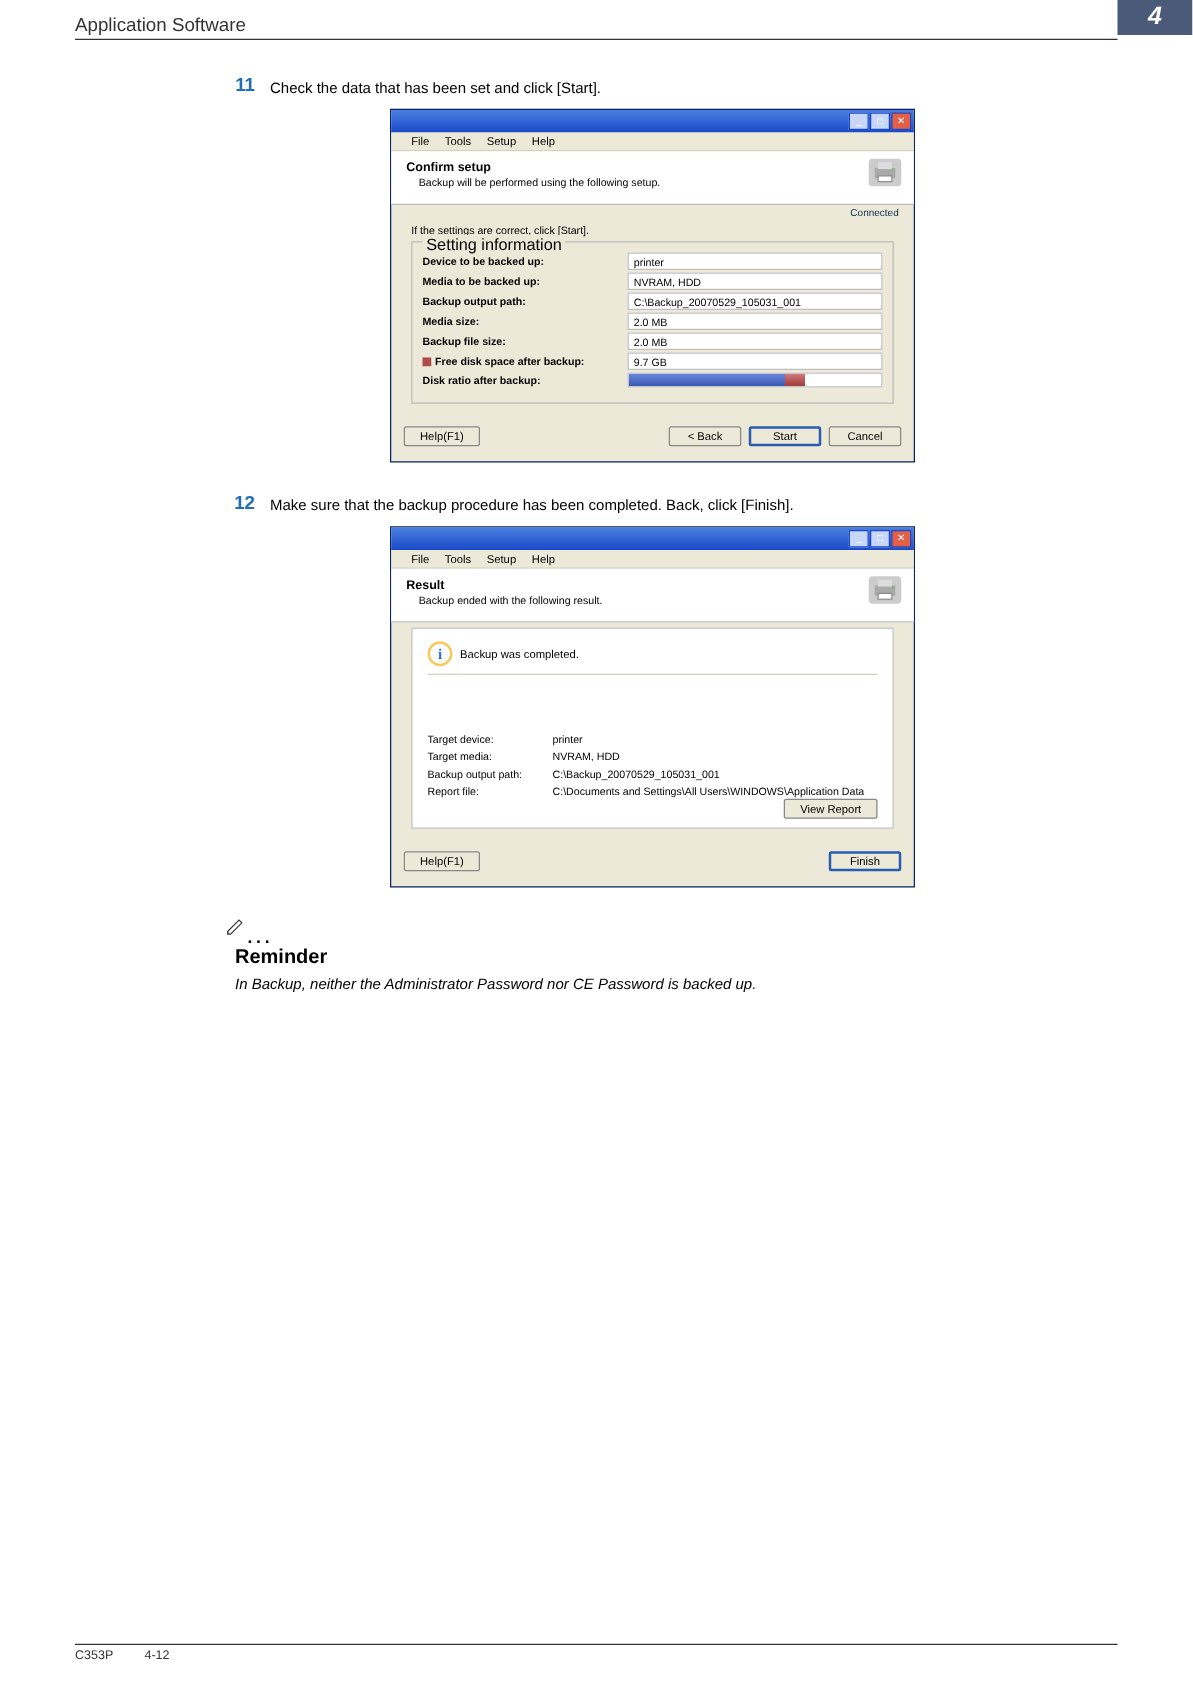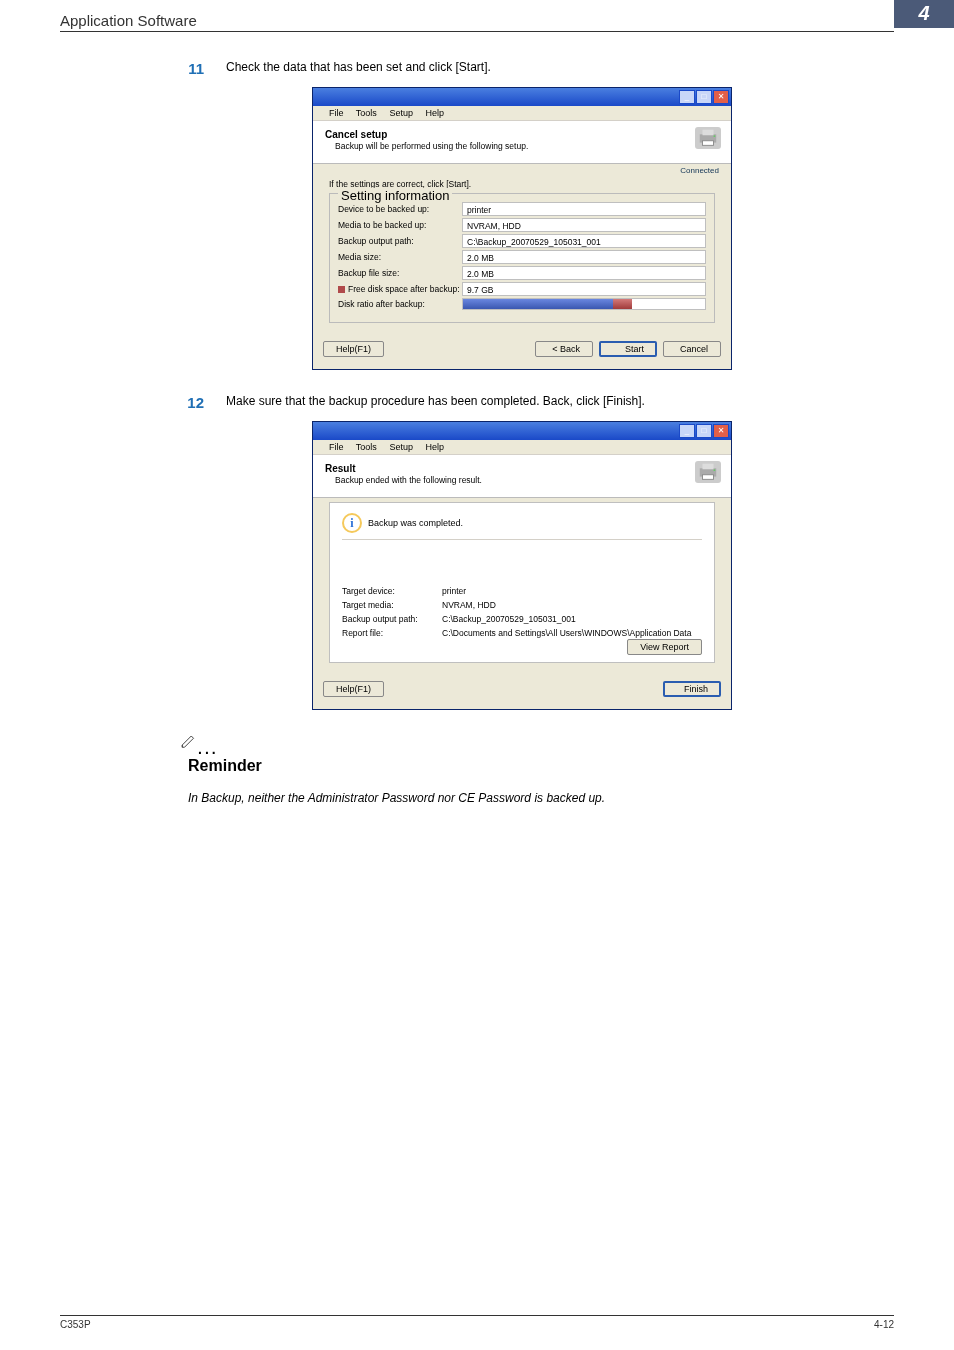--- a/index.html
+++ b/index.html
@@ -38,23 +38,23 @@
     font-weight: bold;
     font-style: italic;
     text-align: center;
     line-height: 26px;
   }
   .content {
     padding: 20px 90px 0 180px;
   }
   .step {
     display: flex;
-    gap: 22px;
+    gap: 12px;
     margin-bottom: 10px;
-    align-items: flex-start;
+    align-items: flex-end;
   }
   .step-num {
     color: #1f6fb5;
     font-weight: bold;
     font-size: 15px;
     width: 24px;
     text-align: right;
     flex-shrink: 0;
   }
   .step-text { font-size: 12px; }
@@ -119,21 +119,21 @@
     position: relative;
   }
   .groupbox-label {
     position: absolute;
     top: -6px; left: 8px;
     background: #ece9d8;
     padding: 0 3px;
     font-size: 13px;
   }
   .kv { display: flex; margin-bottom: 2px; align-items: center; }
-  .kv-label { width: 124px; font-size: 8.5px; }
+  .kv-label { width: 164px; font-size: 8.5px; font-weight: bold; }
   .kv-value {
     flex: 1;
     background: #fff;
     border: 1px solid #bfbfbf;
     padding: 1px 4px;
     font-size: 8.5px;
     height: 14px;
     line-height: 12px;
   }
   .sq { display:inline-block; width:7px; height:7px; margin-right:3px; vertical-align:middle; }
@@ -156,21 +156,21 @@
     gap: 6px;
   }
   .btnrow .spacer { flex: 1; }
   .wbtn {
     background: #ece9d8;
     border: 1px solid #888;
     border-radius: 2px;
     padding: 2px 12px;
     font-size: 9px;
     min-width: 58px;
-    text-align: right;
+    text-align: center;
   }
   .wbtn.primary { border: 2px solid #2a5db0; padding: 1px 11px; }
 
   .result-info {
     background: #fff;
     border: 1px solid #bfbfbf;
     padding: 10px 12px;
   }
   .rinfo-row {
     display: flex; align-items: center; gap: 6px;
@@ -191,28 +191,28 @@
   .view-report { text-align: right; margin-top: 4px; }
 
   .reminder-block {
     margin-top: 20px;
     padding-left: 0;
   }
   .pencil-ico { display:inline-block; margin-bottom: -2px; }
   .pencil-ico svg { width: 18px; height: 16px; }
   .dots { letter-spacing: 3px; font-size: 14px; font-weight: bold; vertical-align: sub; }
   .reminder-title { font-weight: bold; font-size: 16px; margin-left: 8px; }
-  .reminder-body { font-style: italic; font-size: 12px; margin-left: 8px; margin-top: 16px; }
+  .reminder-body { font-style: italic; font-size: 12px; margin-left: 8px; margin-top: 5px; }
 
   .footer {
     position: absolute;
     bottom: 20px; left: 60px; right: 60px;
   }
   .footer-rule { border:none; border-top:1px solid #333; }
-  .footer-row { display:flex; justify-content:space-between; font-size:10px; color:#333; padding-top:3px; }
+  .footer-row { display:flex; font-size:10px; color:#333; padding-top:3px;gap:25px; }
 </style>
 </head>
 <body>
 
 <div class="page-header">
   <div class="section-title">Application Software</div>
   <hr class="header-rule">
   <div class="chapter-tab">4</div>
 </div>
 
@@ -229,21 +229,21 @@
       <div class="winbtn">□</div>
       <div class="winbtn close">✕</div>
     </div>
     <div class="menubar">
       <span>File</span>
       <span>Tools</span>
       <span>Setup</span>
       <span>Help</span>
     </div>
     <div class="banner">
-      <div class="banner-title">Cancel setup</div>
+      <div class="banner-title">Confirm setup</div>
       <div class="banner-sub">Backup will be performed using the following setup.</div>
       <div class="banner-icon">
         <svg viewBox="0 0 24 20">
             <rect x="3" y="6" width="18" height="9" fill="#aaa"></rect>
             <rect x="6" y="1" width="12" height="6" fill="#ddd"></rect>
             <rect x="6" y="13" width="12" height="5" fill="#fff" stroke="#888"></rect>
             <circle cx="19" cy="8" r="1" fill="#6c6"></circle>
           </svg>
       </div>
     </div>

